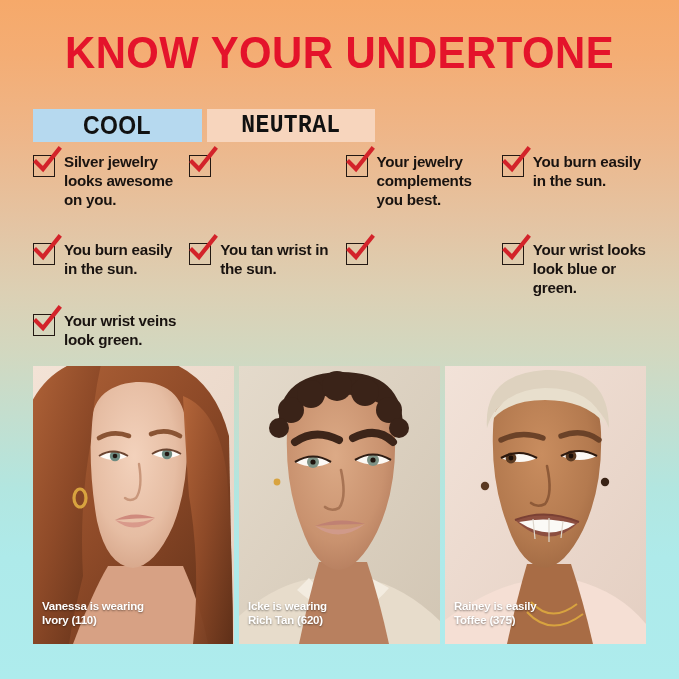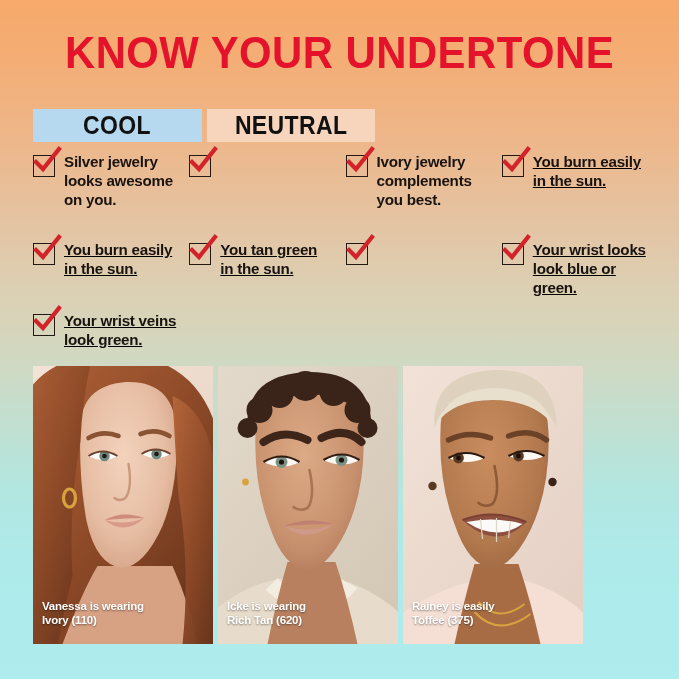--- a/index.html
+++ b/index.html
@@ -66,42 +66,42 @@
     font-family: "Liberation Sans Narrow", "Liberation Sans", sans-serif;
     font-weight: 700;
     font-size: 25px;
     letter-spacing: 0.4px;
     color: #111111;
     transform-origin: center;
   }
   .col-header span { transform: scaleX(0.92); display:inline-block; }
 
   .hdr-cool    { background: #b6d9ef; }
-  .hdr-neutral { background: #f7d5bd; }
+  .hdr-neutral { background: #f7d5bd; font-family: Liberation Mono, monospace; }
   .hdr-warm    { background: #fbb9bd; }
 
   
   .checklist {
     position: absolute;
     left: 33px;
     top: 152px;
     width: 613px;
     display: grid;
     grid-template-columns: 1fr 1fr 1fr 1fr;
     column-gap: 5px;
     row-gap: 0;
     gap: 12px;
   }
   .check-item {
     display: flex;
     align-items: flex-start;
     gap: 9px;
     height: 76px;
   }
-  .check-item.row-2, .check-item.row-3 { height: 59px; text-decoration: underline; }
+  .check-item.row-2, .check-item.row-3 { height: 59px; }
 
   .checkbox {
     position: relative;
     flex: 0 0 auto;
     width: 20px;
     height: 20px;
     margin-top: 3px;
     border: 1.6px solid #231812;
     background: transparent;
   }
@@ -121,21 +121,21 @@
     line-height: 19px;
     color: #191310;
     letter-spacing: -0.25px;
   }
 
   
   .photos {
     position: absolute;
     left: 33px;
     top: 366px;
-    width: 550px;
+    width: 613px;
     height: 278px;
     display: grid;
     grid-template-columns: 1fr 1fr 1fr;
     column-gap: 5px;
   }
   .photo {
     position: relative;
     overflow: hidden;
   }
   .photo-canvas {
@@ -190,21 +190,21 @@
             <path d="M4 15 L11 22 L27 2" fill="none" stroke="#d3232a" stroke-width="4.2" stroke-linecap="square"></path>
           </svg>
       </span>
     </div>
     <div class="check-item row-1">
       <span class="checkbox">
         <svg viewBox="0 0 30 30" aria-hidden="true">
             <path d="M4 15 L11 22 L27 2" fill="none" stroke="#d3232a" stroke-width="4.2" stroke-linecap="square"></path>
           </svg>
       </span>
-      <span class="check-text">Ivory jewelry complements you best.</span>
+      <span class="check-text">Your jewelry complements you best.</span>
     </div>
 
     <div class="check-item row-2">
       <span class="checkbox">
         <svg viewBox="0 0 30 30" aria-hidden="true">
             <path d="M4 15 L11 22 L27 2" fill="none" stroke="#d3232a" stroke-width="4.2" stroke-linecap="square"></path>
           </svg>
       </span>
       <span class="check-text">You burn easily in the sun.</span>
     </div>
@@ -215,21 +215,21 @@
           </svg>
       </span>
       <span class="check-text">You burn easily in the sun.</span>
     </div>
     <div class="check-item row-2">
       <span class="checkbox">
         <svg viewBox="0 0 30 30" aria-hidden="true">
             <path d="M4 15 L11 22 L27 2" fill="none" stroke="#d3232a" stroke-width="4.2" stroke-linecap="square"></path>
           </svg>
       </span>
-      <span class="check-text">You tan green in the sun.</span>
+      <span class="check-text">You tan wrist in the sun.</span>
     </div>
 
     <div class="check-item row-3">
       <span class="checkbox">
         <svg viewBox="0 0 30 30" aria-hidden="true">
             <path d="M4 15 L11 22 L27 2" fill="none" stroke="#d3232a" stroke-width="4.2" stroke-linecap="square"></path>
           </svg>
       </span>
     </div>
     <div class="check-item row-3">

